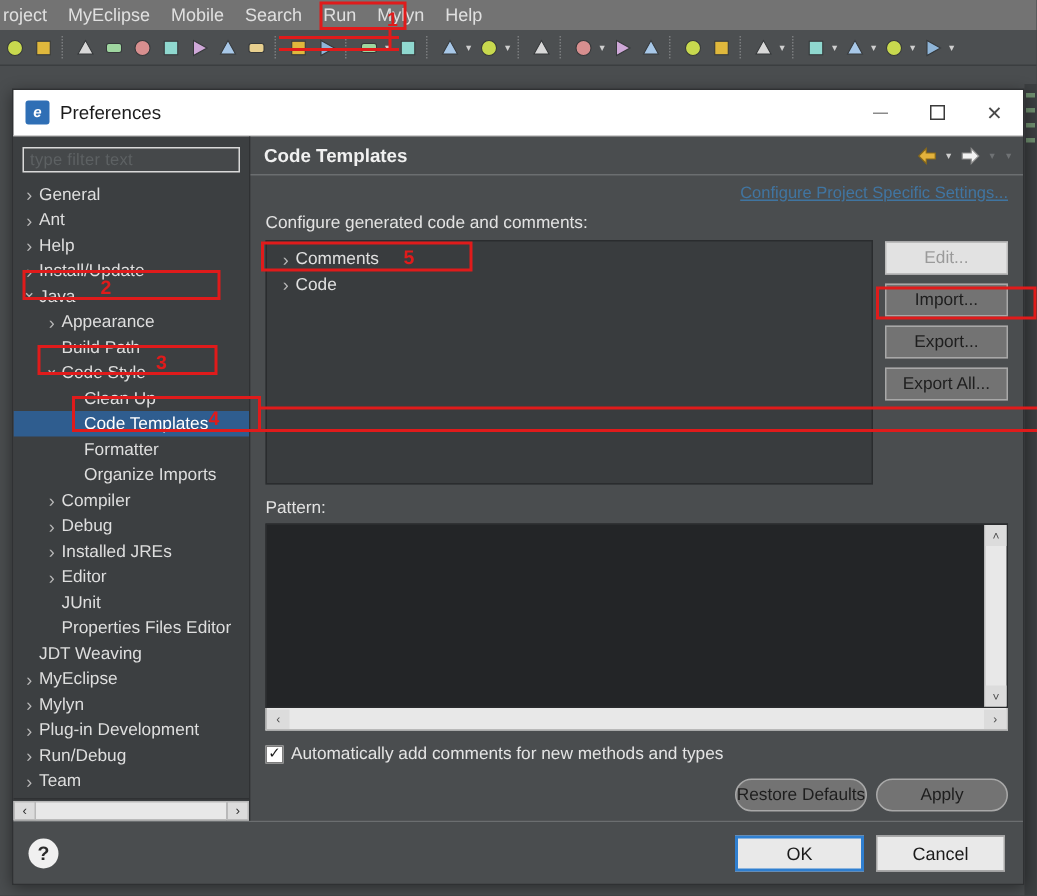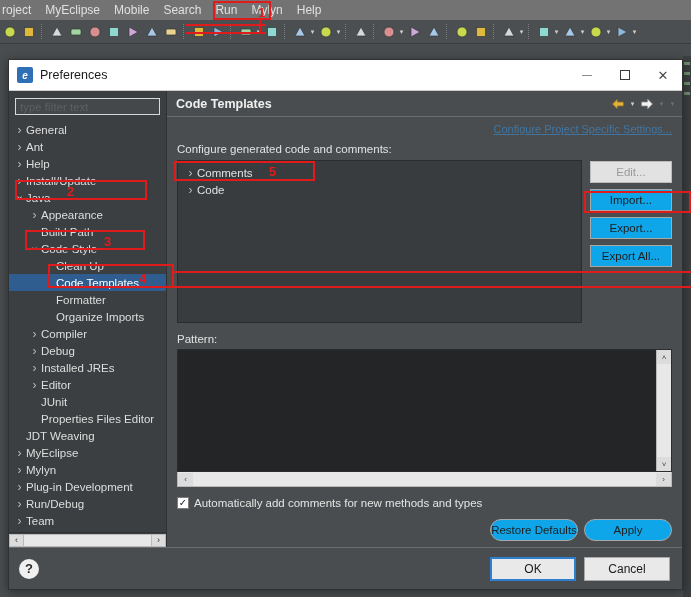--- a/index.html
+++ b/index.html
@@ -160,21 +160,21 @@
 
   .tpl-area { display: flex; gap: 8px; flex: 0 0 auto; text-align: center; }
   .tpl-list {
     width: 424px; height: 163px;
     background: #393c3e; border: 1px solid #2a2c2e;
     padding: 3px 0 0 0; overflow: hidden;
   }
   .tpl-row { height: 17px; display: flex; align-items: center; font-size: 11.5px; color: #e0e0e0; padding-left: 6px;}
   .tpl-btns { display: flex; flex-direction: column; gap: 6px; width: 86px; padding-top: 1px; }
   .btn {
-    height: 22px; background: #0ea5e9; border: 1px solid #a8a8a8;
+    height: 22px; background: #737373; border: 1px solid #a8a8a8;
     color: #1e1e1e; font-size: 11.5px;
     display: flex; align-items: center; justify-content: center;
     white-space: nowrap;
   }
   .btn.disabled { color: #9a9a9a; background: #e2e2e2; border-color: #bcbcbc; }
 
   .pattern-label { font-size: 11.5px; color: #e2e2e2; margin: 10px 0 4px 0; }
   .pattern-box {
     flex: 1; min-height: 0;
     background: #232527; border: 1px solid #2a2c2e;

